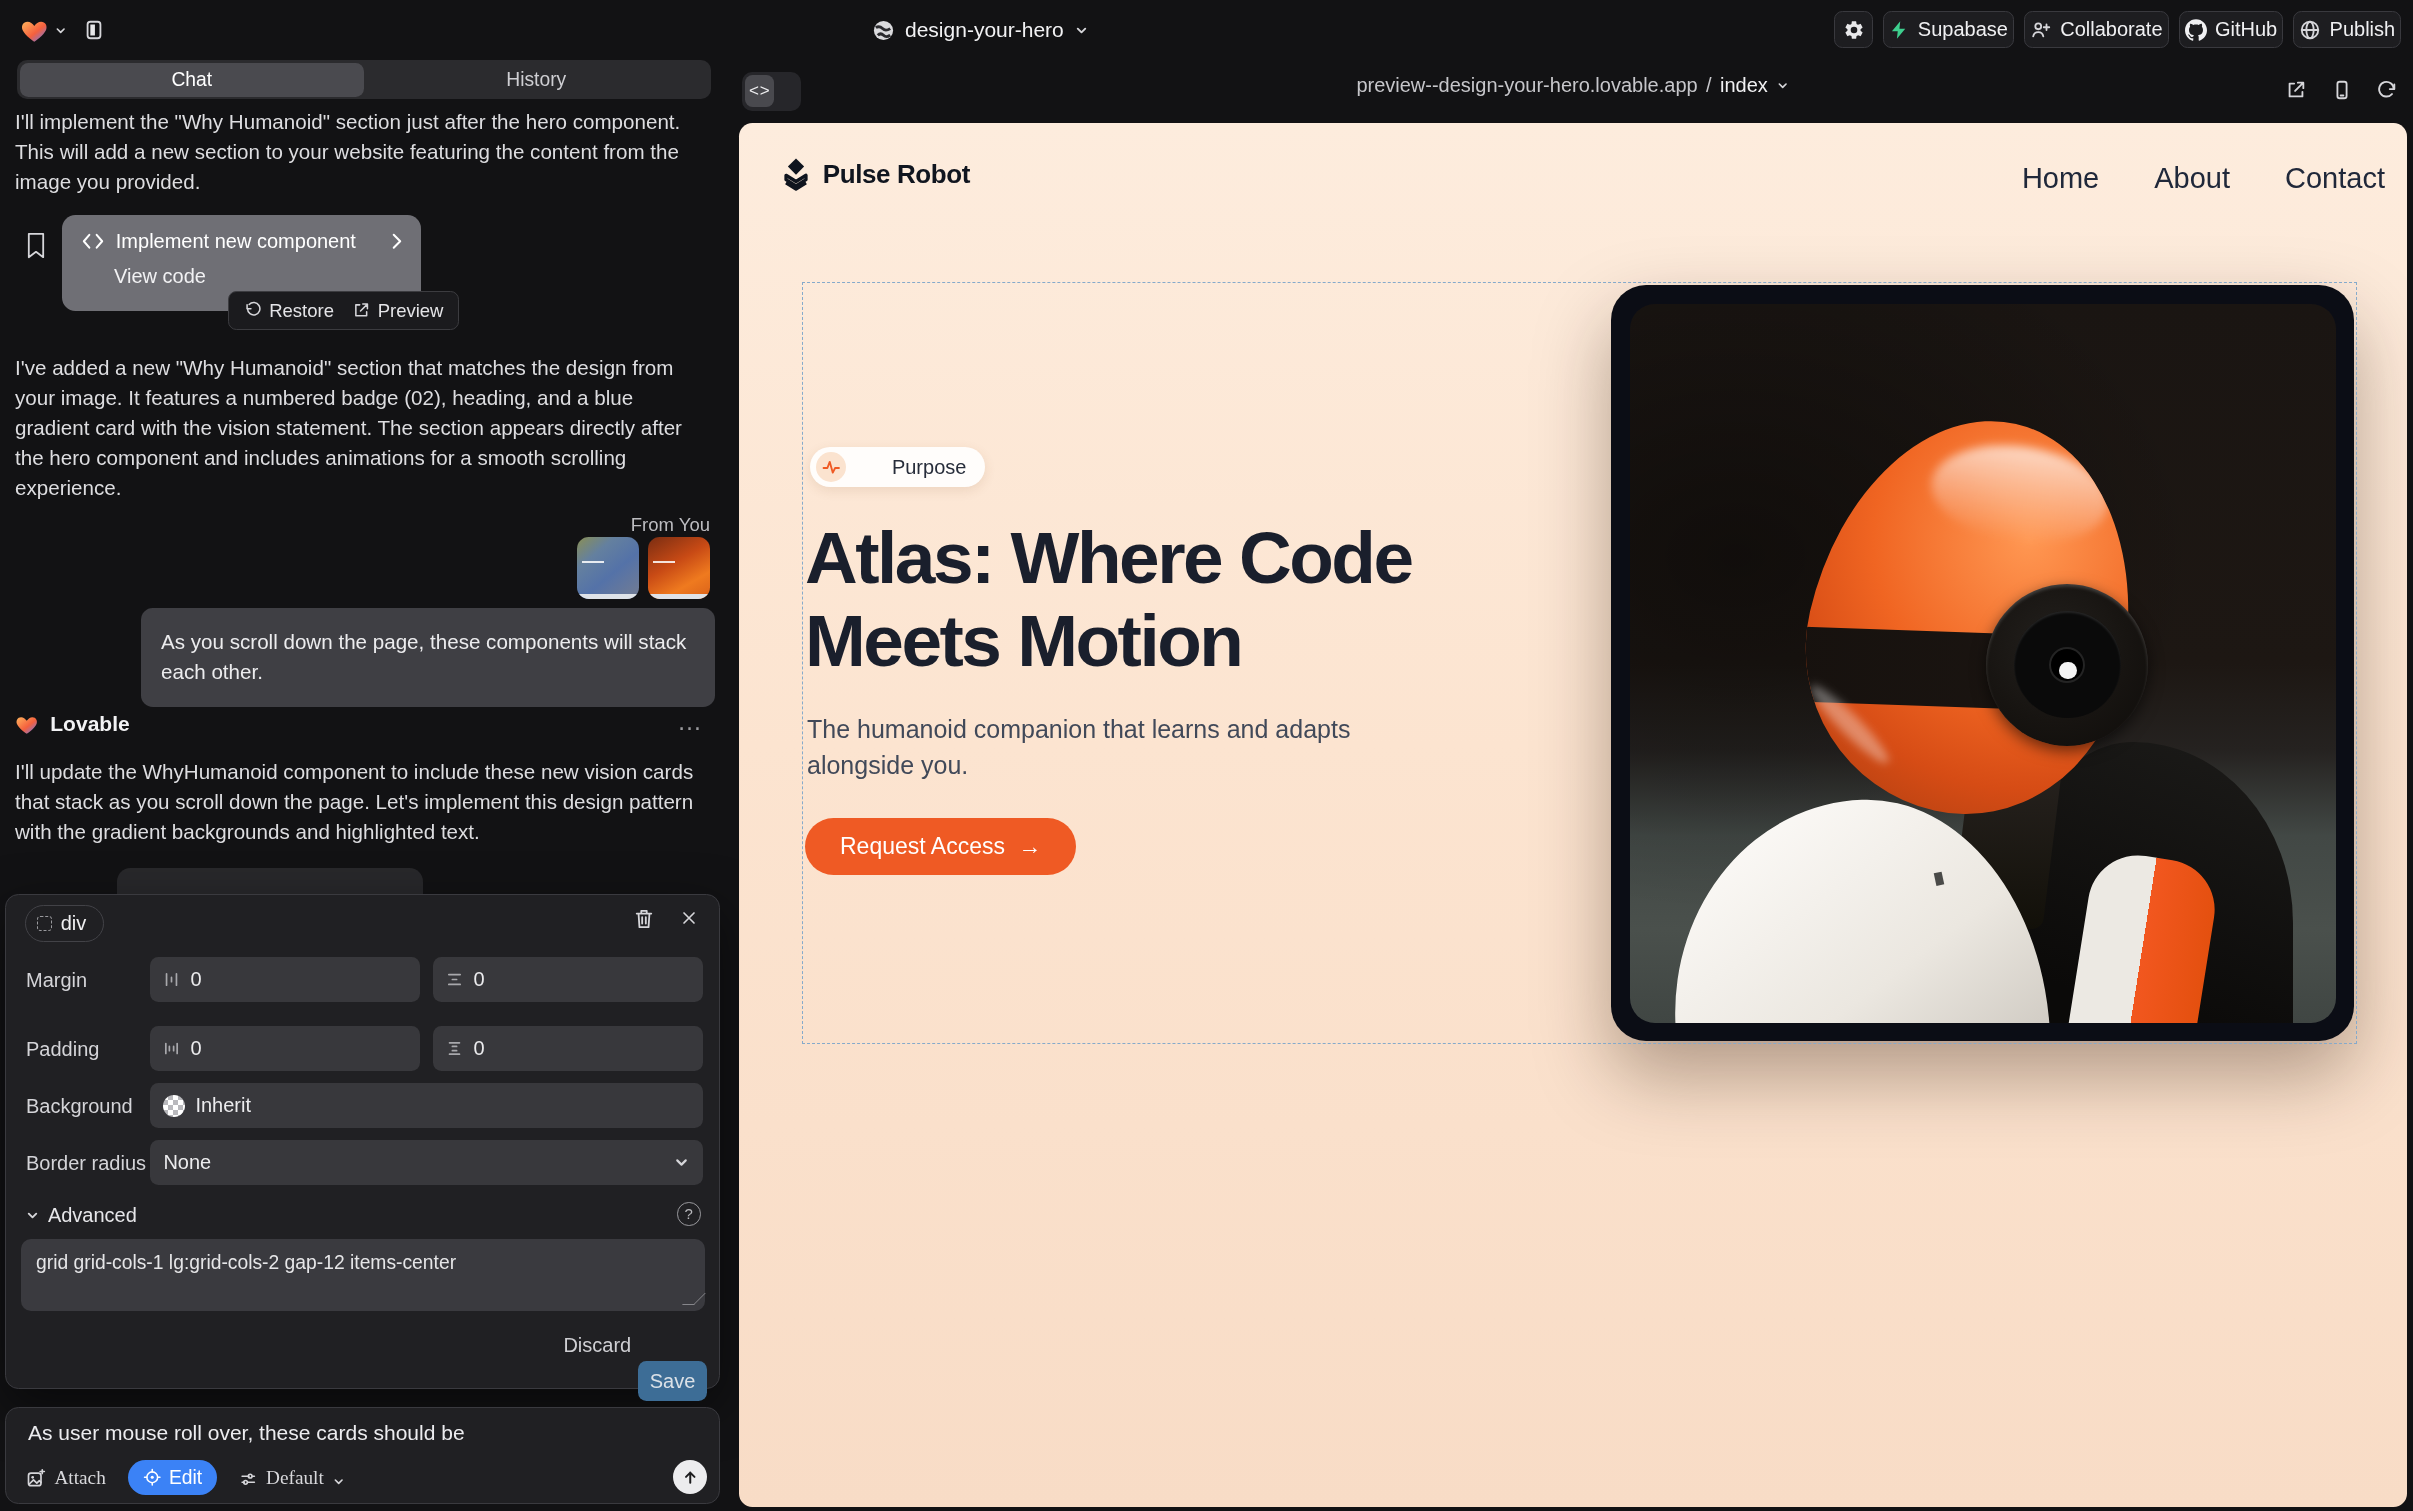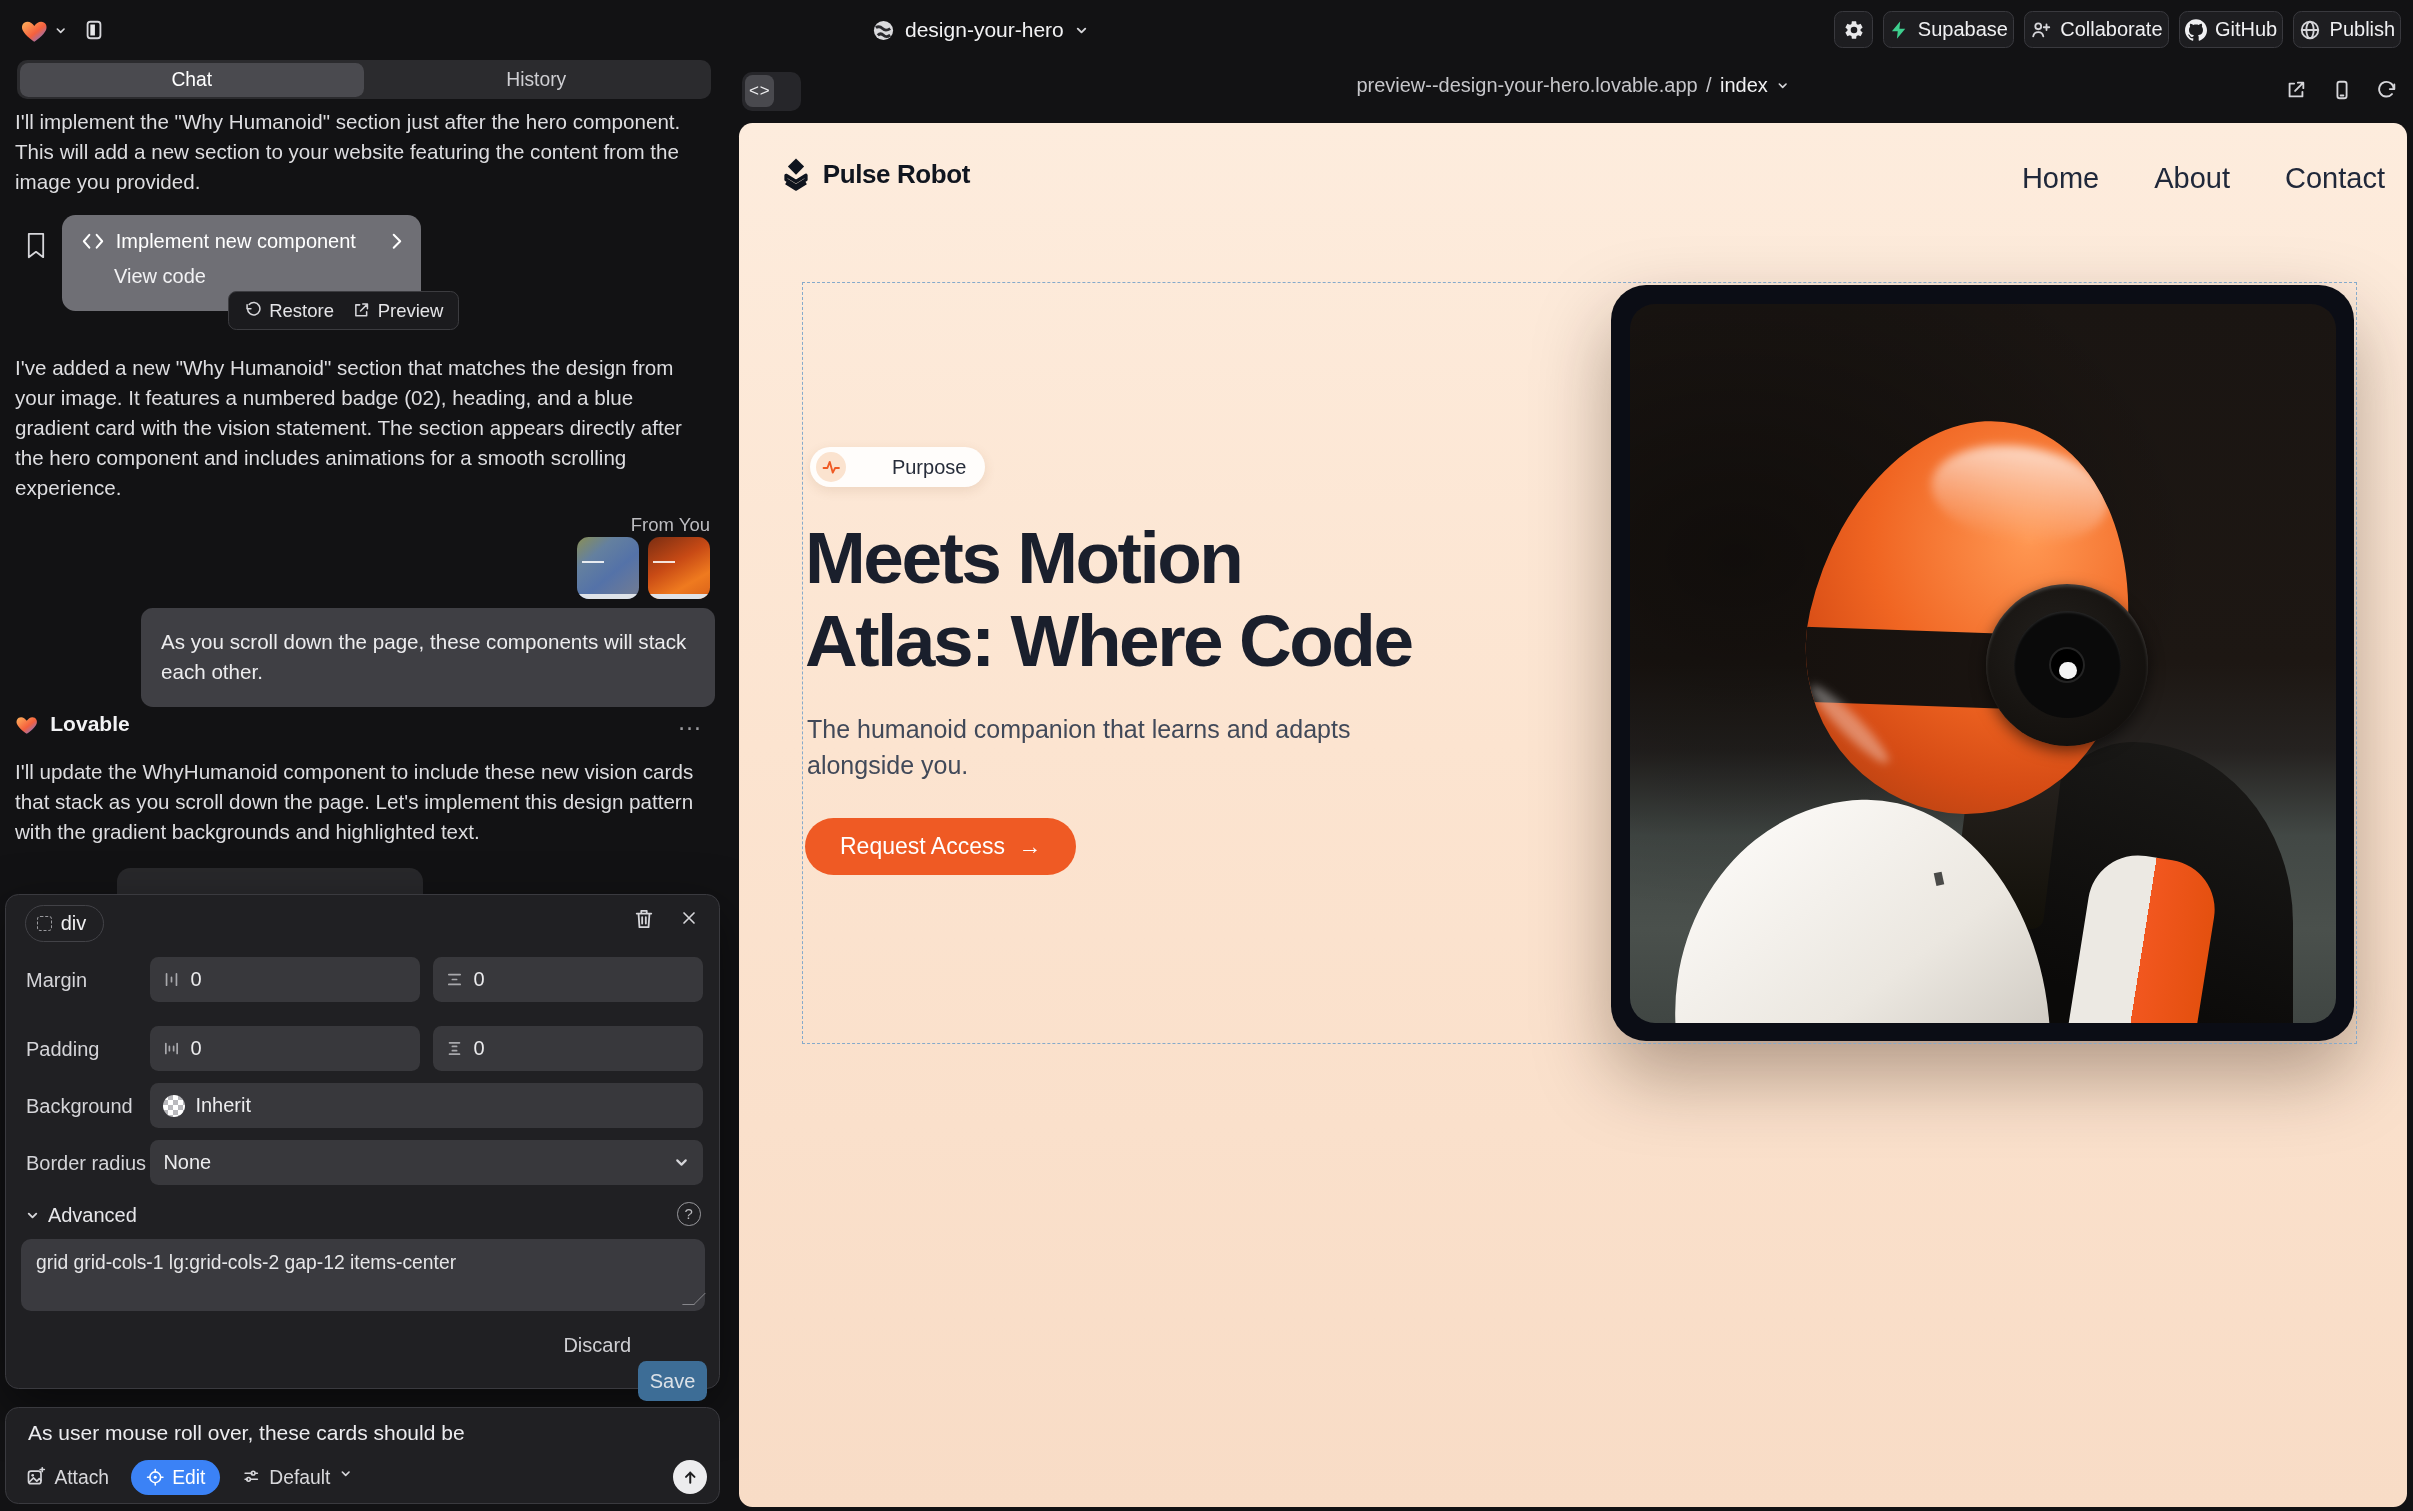--- a/index.html
+++ b/index.html
@@ -83,21 +83,21 @@
   .discard-btn { left:544px; top:430px; height:40px; display:flex; align-items:center; padding:0 13.4px;
     font-size:20px; color:#cfcfd3; cursor:pointer; }
   .save-btn { left:632px; top:430px; width:69px; height:40px; background:#3d6d96; border-radius:8.4px;
     display:flex; align-items:center; justify-content:center; font-size:20px; color:#dbe1e7; cursor:pointer;margin-top:36px; }
 
   
   .composer { left:5px; top:1407px; width:715px; height:97px; background:#202023;
     border:0.8px solid #3a3a3f; border-radius:13.4px; }
   .draft { left:22px; top:13.4px; width:663px; font-size:21px; color:#ececef; }
   .composer-ctrls { left:20px; top:52px; display:flex; align-items:center; gap:22px; }
-  .ctrl { display:flex; align-items:flex-start; gap:8.4px; font-size:19.3px; color:#d8d8db; cursor:pointer; }
+  .ctrl { display:flex; align-items:flex-end; gap:8.4px; font-size:19.3px; color:#d8d8db; cursor:pointer;font-family:Liberation Serif, serif; }
   .edit-pill { background:#3b82f6; color:#ffffff; border-radius:839px; height:35px; padding:0 15px;
     display:flex; align-items:center; gap:7.6px; font-size:19.3px; cursor:pointer; }
   .send-btn { right:11.8px; top:52px; width:34px; height:34px; border-radius:50%; background:#ececee;
     display:flex; align-items:center; justify-content:center; cursor:pointer; }
 
   
   .pv-toolbar-toggle { left:742px; top:72px; width:59px; height:39px; background:#26262a; border-radius:10px;
     display:flex; padding:3.4px; cursor:pointer; }
   .pv-toggle-seg { width:28.6px; height:32px; background:#49494e; border-radius:7.6px; color:#f0f0f2;
     display:flex; align-items:center; justify-content:center; font-size:17px; letter-spacing:0.8px; }
@@ -448,22 +448,22 @@
     <div class="abs badge">
       <span class="badge-circle">
         <svg width="18.5" height="18.5" viewBox="0 0 24 24">
           <polyline points="2,13 7,13 10,5 14,19 17,13 22,13" stroke="#ef5a24" stroke-width="2.4" fill="none" stroke-linecap="round" stroke-linejoin="round"></polyline>
         </svg>
       </span>
       <span class="badge-text">Purpose</span>
     </div>
 
     <div class="abs hero-heading">
+      <span style="display:block">Atlas: Where Code</span>
       <span style="display:block">Meets Motion</span>
-      <span style="display:block">Atlas: Where Code</span>
     </div>
     <div class="abs hero-sub">The humanoid companion that learns and adapts alongside you.</div>
 
     <div class="abs cta">
       <span>Request Access</span>
       <span>→</span>
     </div>
 
     <div class="abs robot-card">
       <div class="robot-photo">

